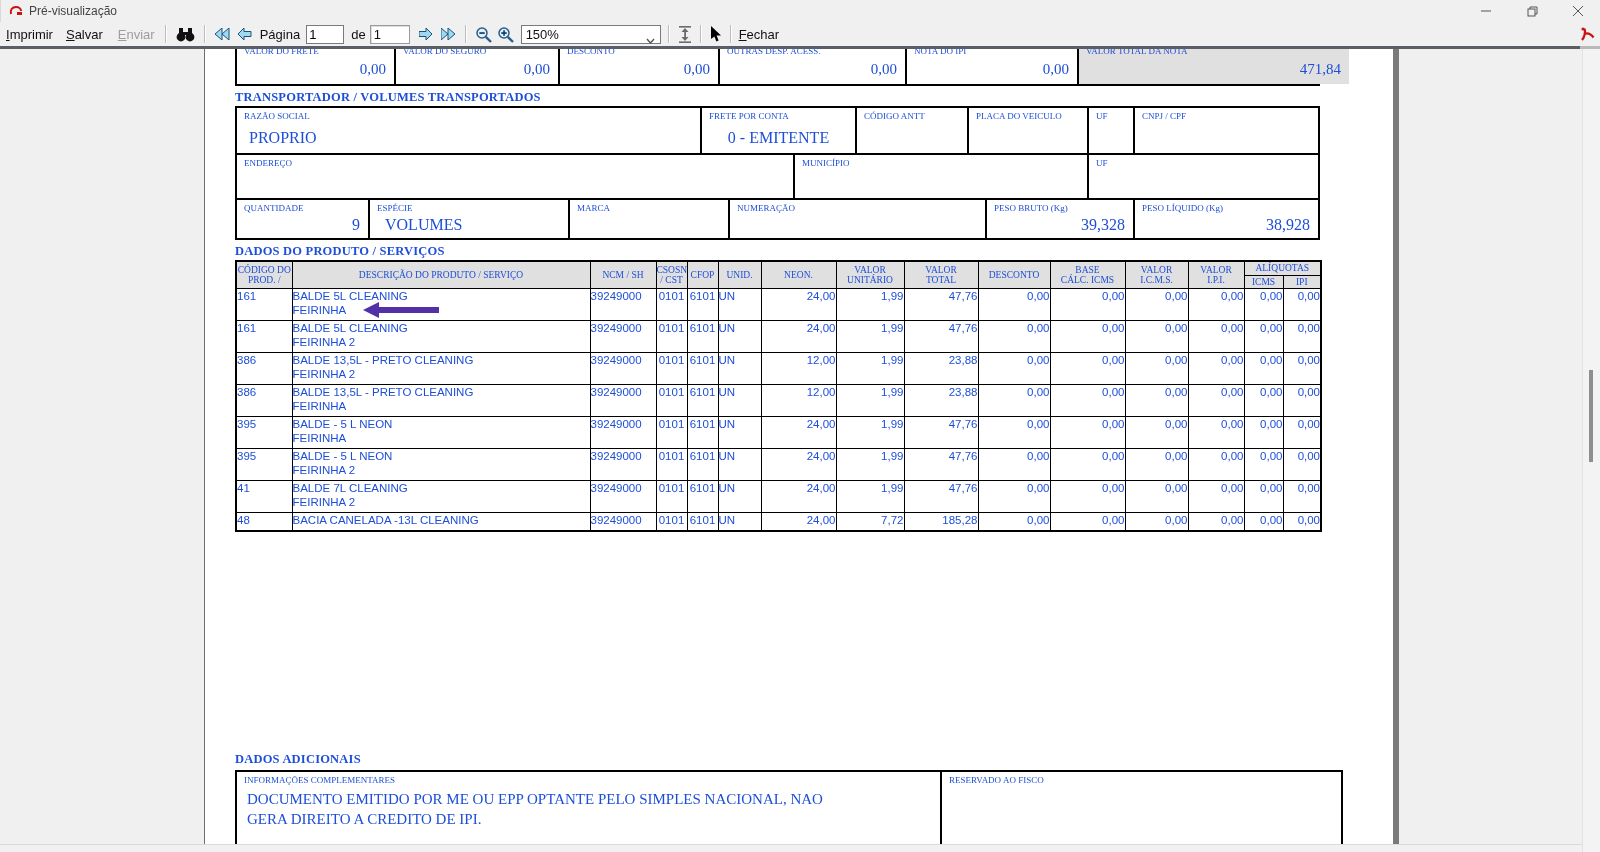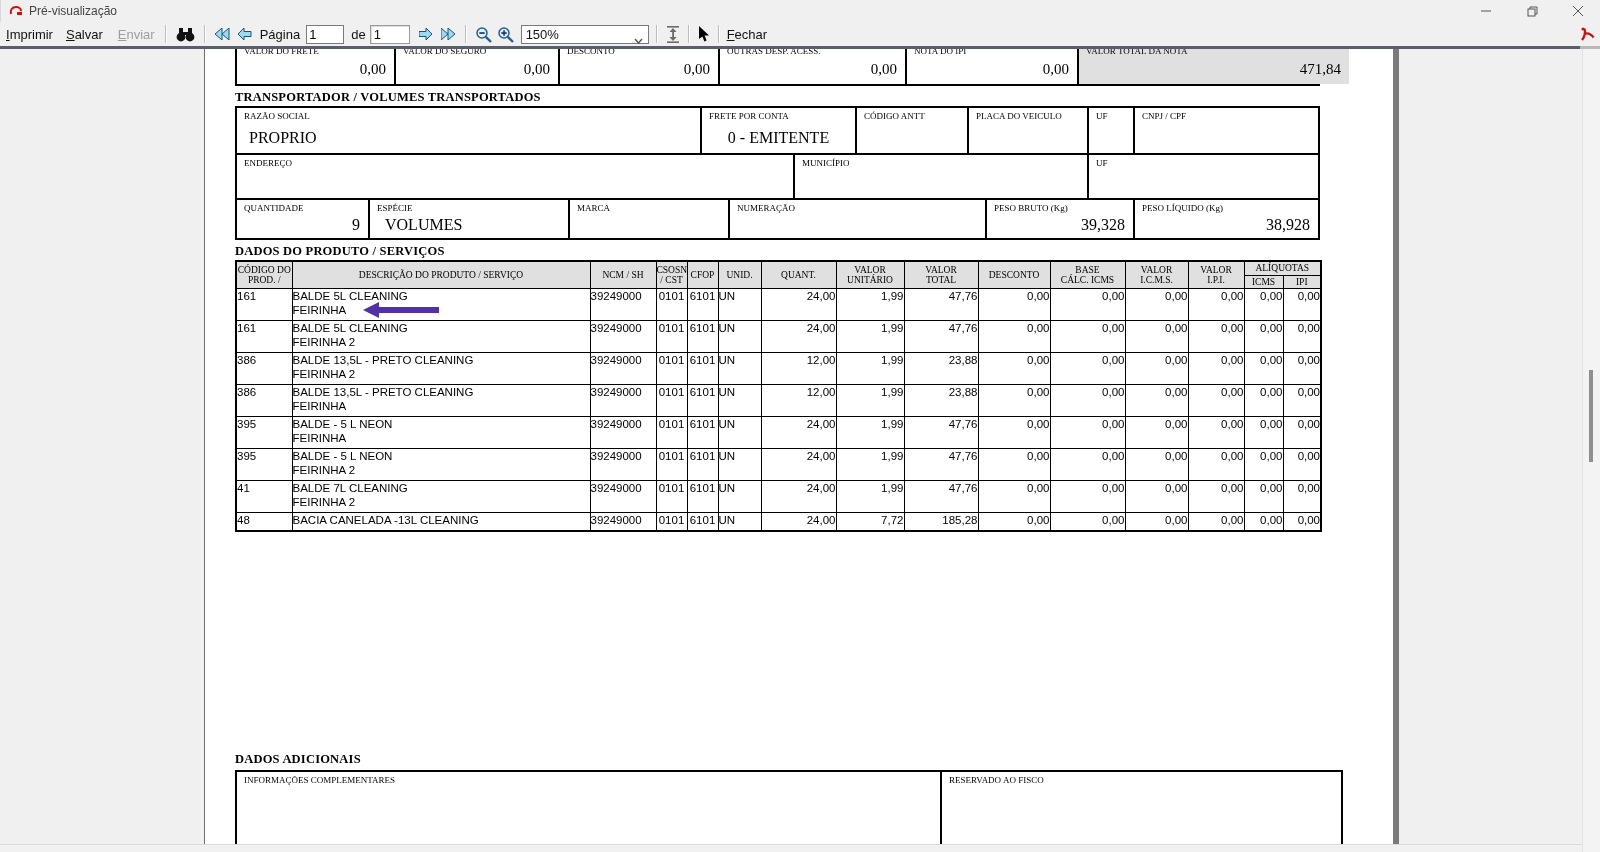--- a/index.html
+++ b/index.html
@@ -17,34 +17,34 @@
            display:flex;align-items:center;padding-left:6px;box-sizing:border-box;font-size:13px;color:#111;}
   .menu{cursor:default;}
   .menu::first-letter{text-decoration:underline;}
   .menu.disabled{color:#9e9e9e;}
   .sep{width:1px;height:18px;background:#bdbdbd;border-right:1px solid #fff;margin:0 7px;}
   .tico{display:flex;align-items:center;justify-content:center;}
   .pginput{width:32px;height:17px;border:1px solid #7a7a7a;background:#fff;font-size:13px;
            padding:0 2px;font-family:inherit;}
   .pgbox{width:32px;height:17px;border:1px solid #9a9a9a;background:#fff;font-size:13px;
          padding:0 3px;display:flex;align-items:center;box-shadow:inset 1px 1px 0 #ddd;}
-  .combo{width:128px;height:19px;border:1px solid #7a7a7a;background:#fff;display:flex;
+  .combo{width:140px;height:19px;border:1px solid #7a7a7a;background:#fff;display:flex;
          align-items:center;font-size:13px;position:relative;padding-left:4px;box-sizing:border-box;text-align:right;}
   .combo .chev{position:absolute;right:5px;top:6px;}
   .darkstrip{position:absolute;left:0;top:46px;width:1580px;height:3px;background:#5a5f65;}
   .darkstrip2{position:absolute;left:1580px;top:46px;width:20px;height:3px;background:#b9b9b9;}
   
   .preview{position:absolute;left:0;top:49px;width:1600px;height:803px;overflow:hidden;background:#f0f0f0;}
   .page{position:absolute;left:204px;top:0;width:1189px;height:796px;background:#fff;border-left:1px solid #6e6e6e;}
   .pageshadow{position:absolute;left:1393px;top:0;width:6px;height:796px;background:#7a7a7a;}
   .vscroll{position:absolute;right:0;top:0;width:17px;height:803px;background:#f3f3f3;border-left:1px solid #e2e2e2;}
   .vthumb{position:absolute;left:6px;top:321px;width:4px;height:92px;background:#8f8f8f;}
   .hscroll{position:absolute;left:0;bottom:0;width:1583px;height:7px;background:#f1f1f1;border-top:1px solid #dadada;}
   
-  .doc{font-family:"Liberation Serif","DejaVu Serif",serif;color:#000000;}
+  .doc{font-family:"Liberation Serif","DejaVu Serif",serif;color:#1d4ed8;}
   .sectitle{position:absolute;font:bold 12.5px "Liberation Serif",serif;letter-spacing:.2px;}
   .box{position:absolute;border:2px solid #000;box-sizing:border-box;background:#fff;}
   .cell{position:absolute;box-sizing:border-box;height:100%;}
   .cell.bl{border-left:2px solid #000;}
   .trow{position:absolute;left:0;right:0;}
   .trow.bt{border-top:2px solid #000;}
   .flabel{position:absolute;left:7px;top:3px;font-size:9px;white-space:nowrap;font-family:"Liberation Serif",serif;}
   .fvalue{position:absolute;font-size:15px;white-space:nowrap;font-family:"Liberation Serif",serif;}
   .v-bl{left:12px;bottom:6px;}
   .v-br{right:8px;bottom:6px;}
@@ -315,21 +315,21 @@
     <thead>
       <tr style="height:14px">
         <th rowspan="2">CÓDIGO DO
 PROD. /</th>
         <th rowspan="2">DESCRIÇÃO DO PRODUTO / SERVIÇO</th>
         <th rowspan="2">NCM / SH</th>
         <th rowspan="2">CSOSN
 / CST</th>
         <th rowspan="2">CFOP</th>
         <th rowspan="2">UNID.</th>
-        <th rowspan="2">QUANT.</th>
+        <th rowspan="2">NEON.</th>
         <th rowspan="2">VALOR
 UNITÁRIO</th>
         <th rowspan="2">VALOR
 TOTAL</th>
         <th rowspan="2">DESCONTO</th>
         <th rowspan="2">BASE
 CÁLC. ICMS</th>
         <th rowspan="2">VALOR
 I.C.M.S.</th>
         <th rowspan="2">VALOR
@@ -491,20 +491,24 @@
   <div class="annot">
     <svg width="76" height="16">
         <polygon points="0,8 16,0 16,5 76,5 76,11 16,11 16,16" fill="#5230a8"></polygon>
       </svg>
   </div>
 
   <div class="sectitle" style="left:235px;top:703px">DADOS ADICIONAIS</div>
   <div class="box" style="left:235px;top:721px;width:1108px;height:120px">
     <div class="cell" style="left:0;width:703px">
       <span class="adlabel">INFORMAÇÕES COMPLEMENTARES</span>
+      <div class="adtext">
+        <div>DOCUMENTO EMITIDO POR ME OU EPP OPTANTE PELO SIMPLES NACIONAL, NAO</div>
+        <div>GERA DIREITO A CREDITO DE IPI.</div>
+      </div>
     </div>
     <div class="cell bl" style="left:703px;width:401px">
       <span class="adlabel">RESERVADO AO FISCO</span>
     </div>
   </div>
 
   <div class="hscroll"></div>
   <div class="vscroll">
     <div class="vthumb"></div>
   </div>

